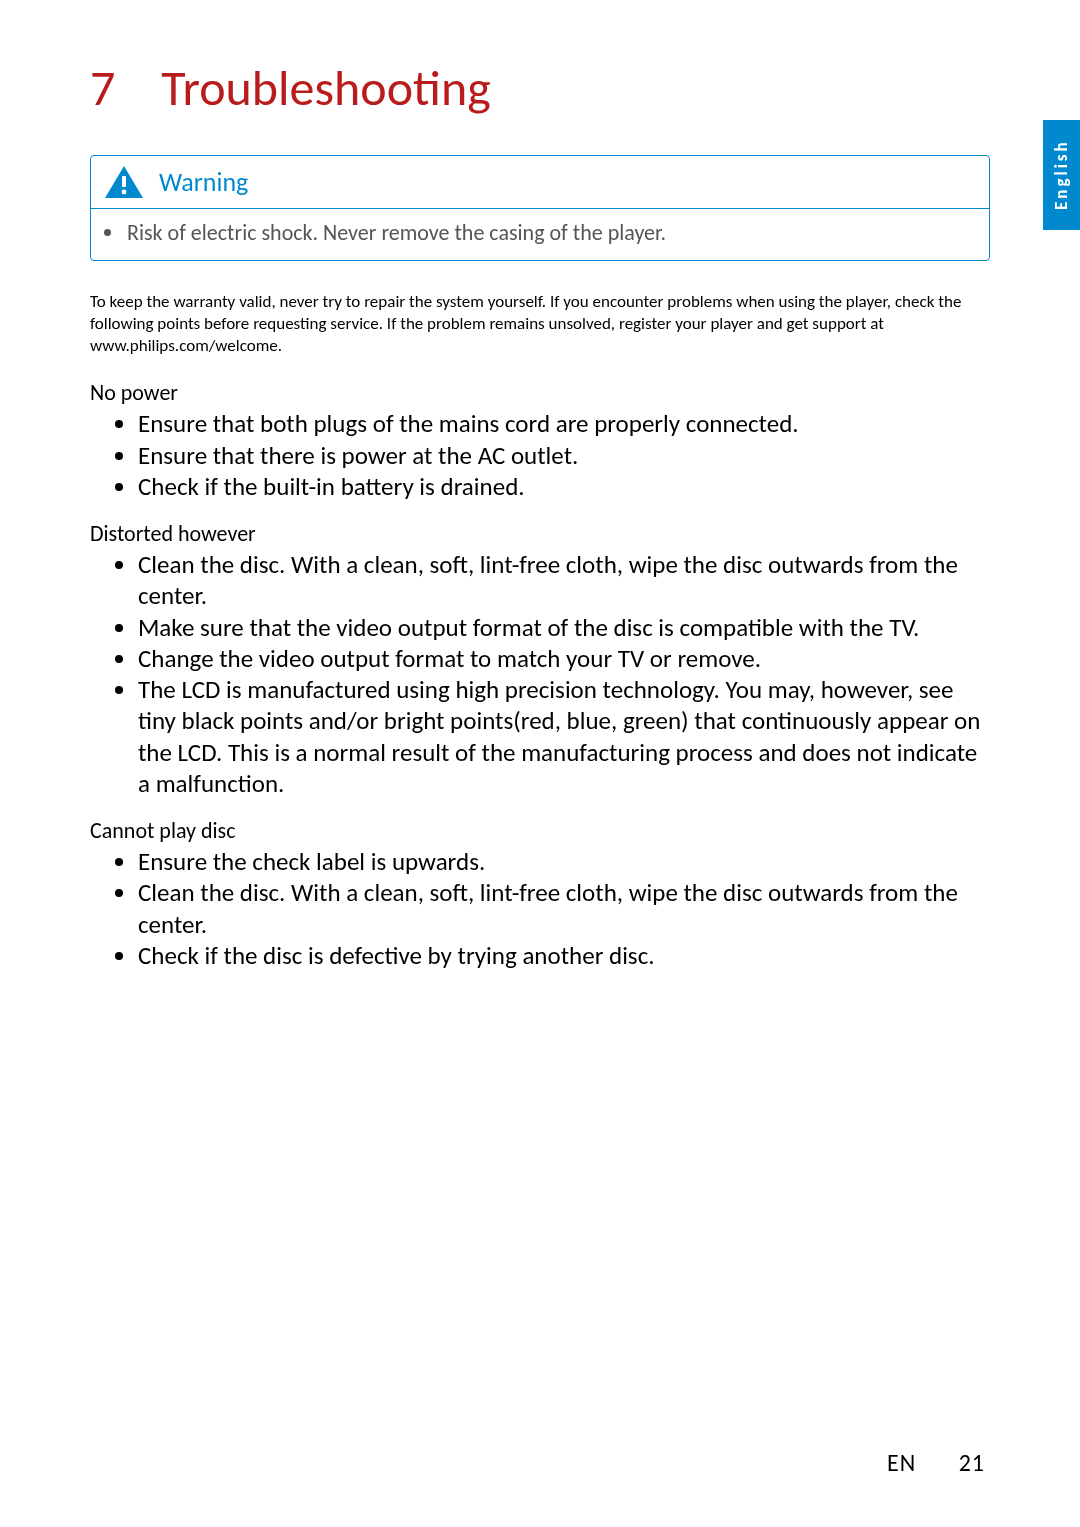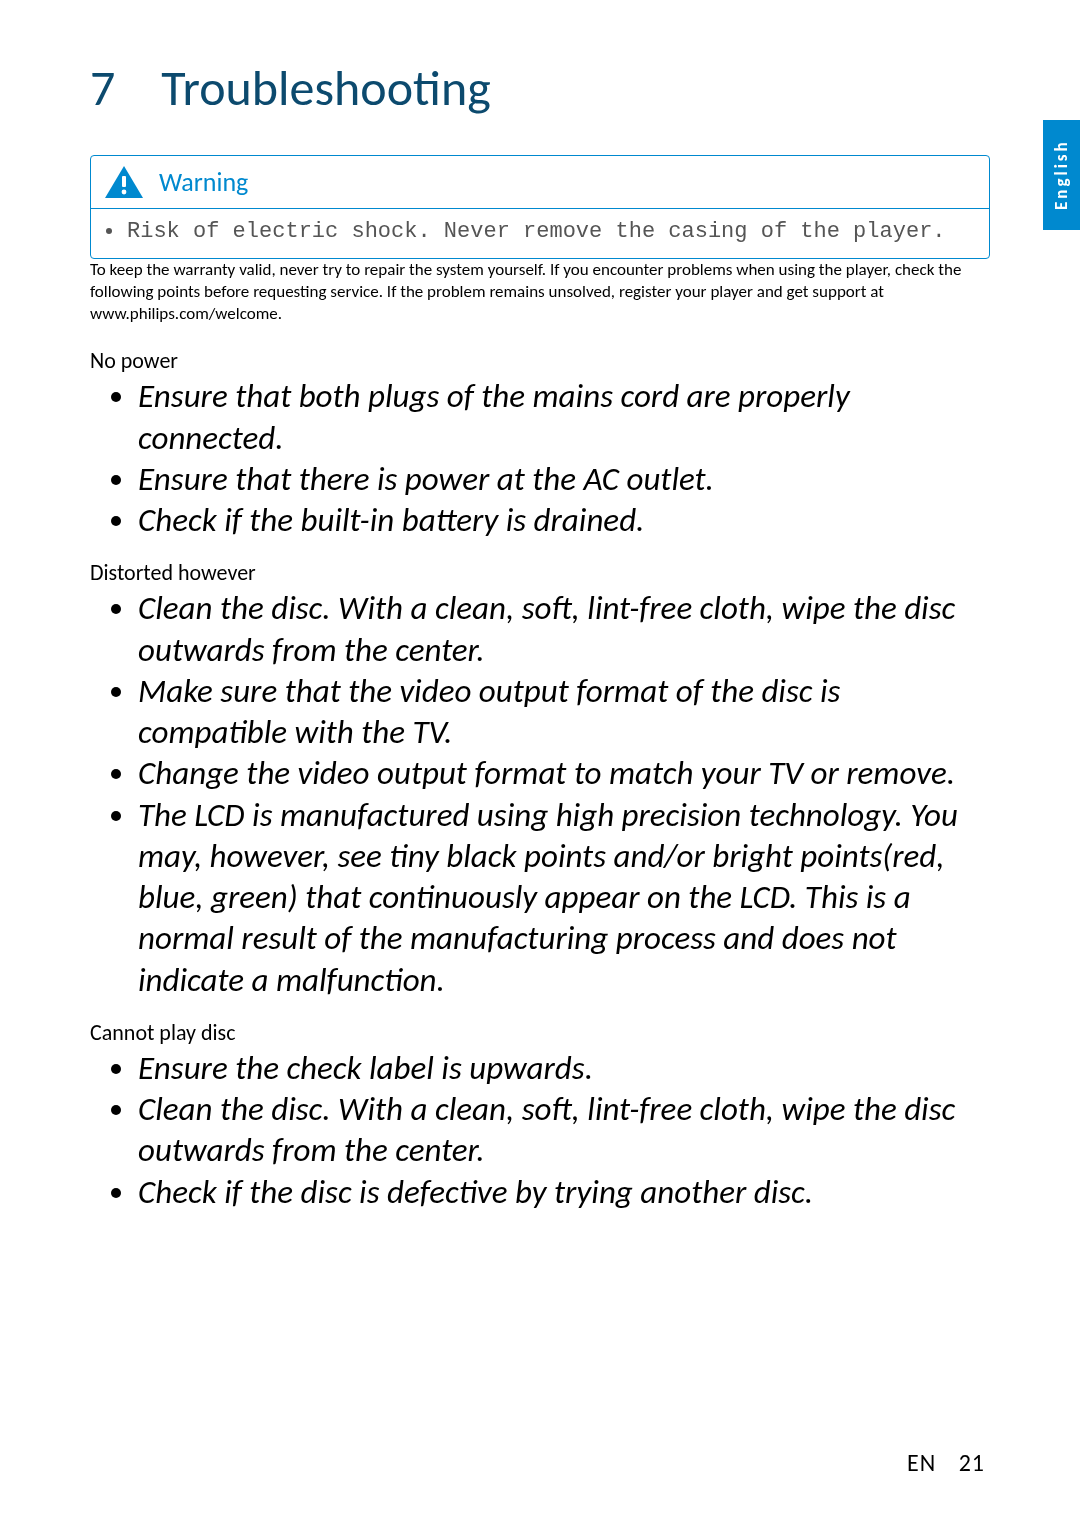--- a/index.html
+++ b/index.html
@@ -31,30 +31,31 @@
     writing-mode: vertical-rl;
     transform: rotate(180deg);
     padding: 18px 8px;
     height: 110px;
     box-sizing: border-box;
     display: flex;
     align-items: center;
     justify-content: center;
   }
   h1.chapter-title {
-    color: #0c4a6e;
+    color: #b91c1c;
     font-weight: normal;
     font-size: 50px;
     margin: 0 0 40px 0;
     line-height: 1.1;
   }
   .chapter-num { display: inline-block; width: 60px; }
   .warning-box {
     border: 1px solid #0089cf;
     border-radius: 4px;
+    margin-bottom: 30px;
   }
   .warning-header {
     display: flex;
     align-items: center;
     padding: 8px 12px;
     gap: 14px;
     border-bottom: 1px solid #0089cf;
   }
   .warning-icon-triangle {
     width: 42px;
@@ -66,46 +67,45 @@
   .warning-label {
     color: #0089cf;
     font-size: 26px;
   }
   .warning-body {
     padding: 10px 16px 14px 16px;
     color: #555;
     font-size: 22px;
   }
   .warning-body ul { margin: 0; padding-left: 18px; }
-  .warning-body li { padding-left: 2px; font-family: Liberation Mono, monospace; }
+  .warning-body li { padding-left: 2px; }
   .intro-para {
     font-size: 17px;
     line-height: 1.3;
     margin: 0 0 22px 0;
   }
   .section-head {
     font-size: 22px;
     margin: 18px 0 2px 0;
   }
   ul.trouble {
     margin: 0 0 8px 0;
     padding-left: 48px;
-    font-size: 33px;
+    font-size: 25px;
     line-height: 1.25;
-    font-style: italic;
   }
   ul.trouble li { margin: 0; padding-left: 0; }
   .footer {
     position: absolute;
     bottom: 50px;
     right: 95px;
     font-size: 24px;
     letter-spacing: 1px;
   }
-  .footer .lang-code { margin-right: 16px; }
+  .footer .lang-code { margin-right: 36px; }
 </style>
 </head>
 <body>
 
 <div class="page">
 
   <div class="lang-tab">English</div>
 
   <h1 class="chapter-title">
     <span class="chapter-num">7</span>

